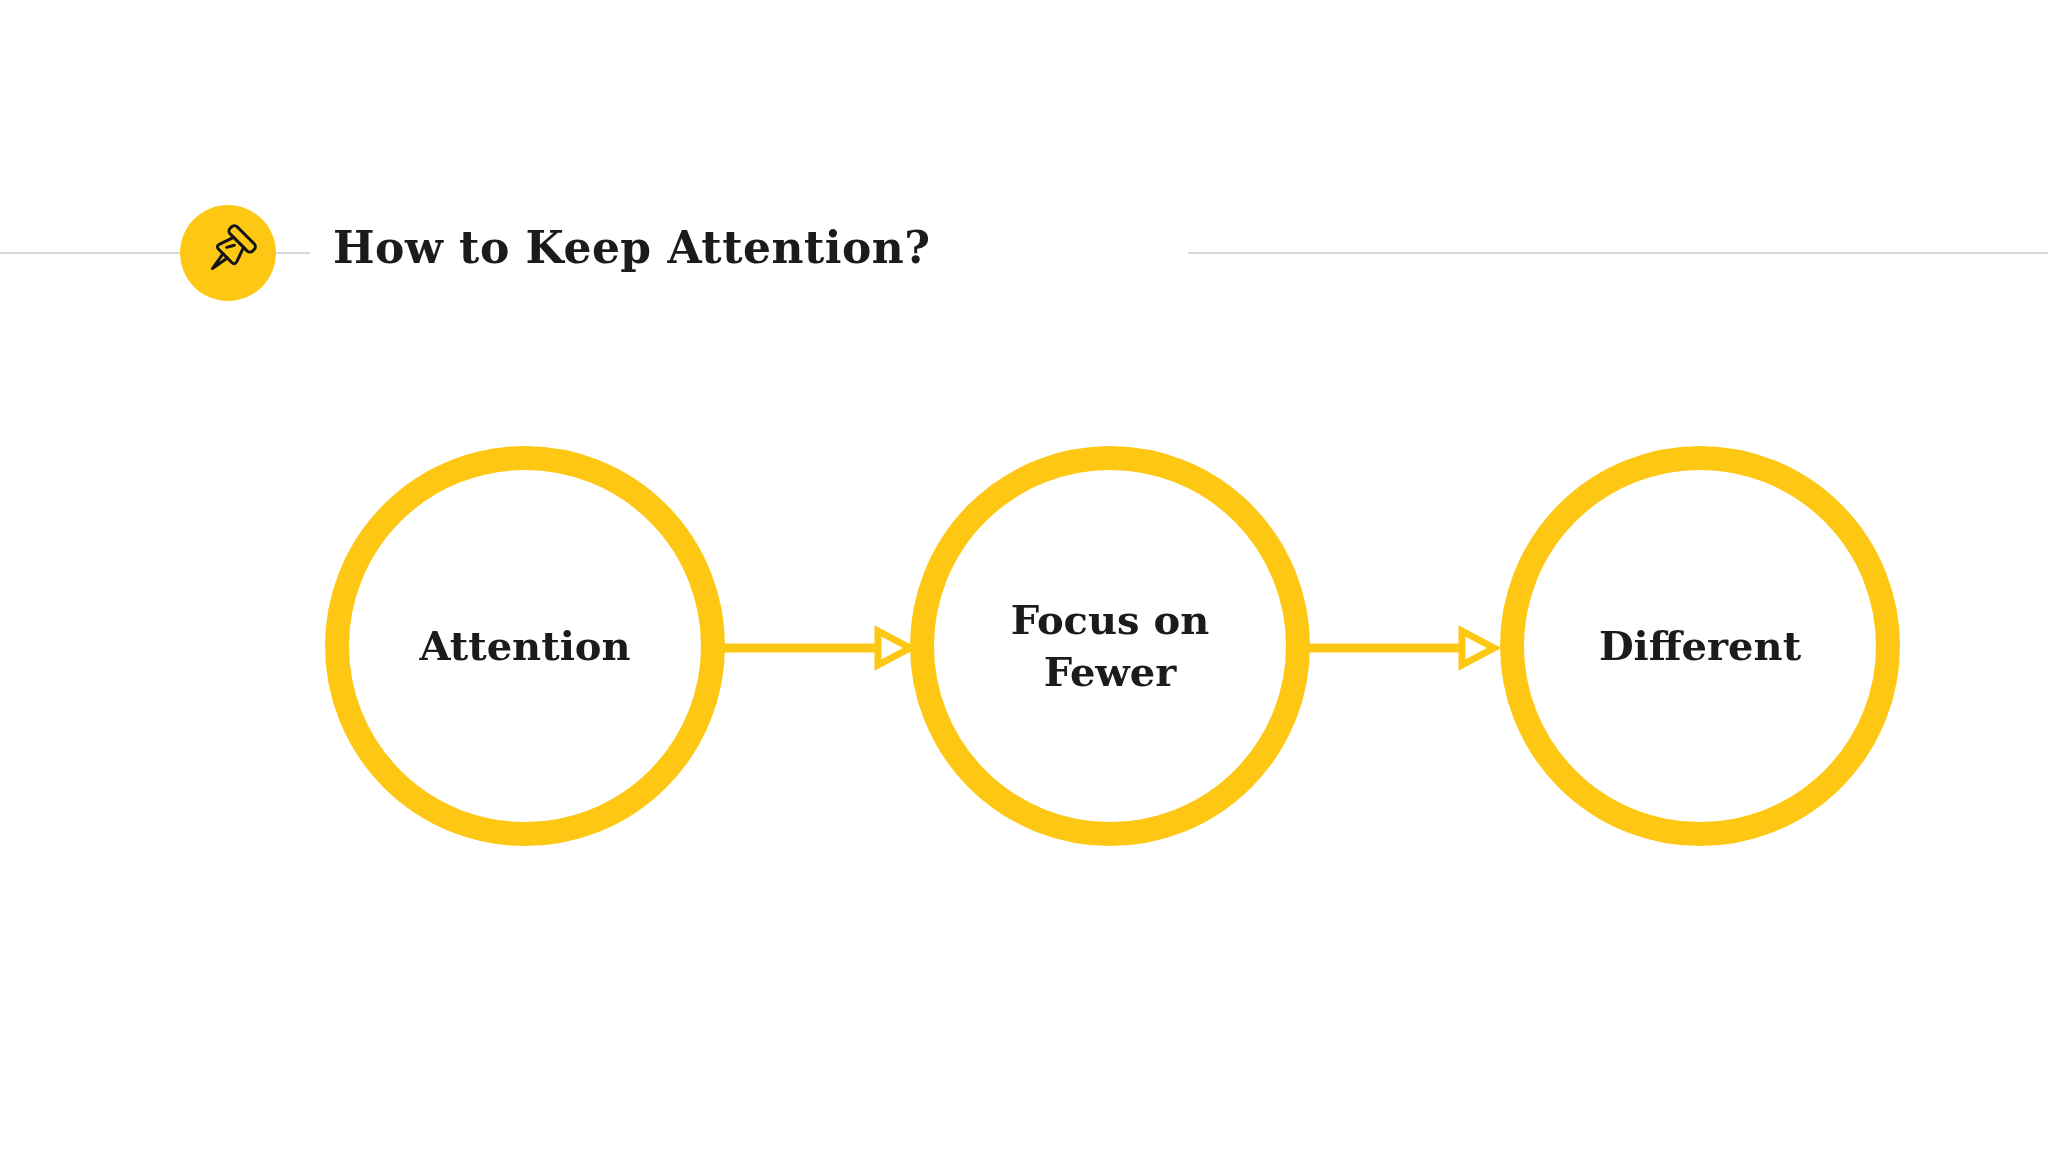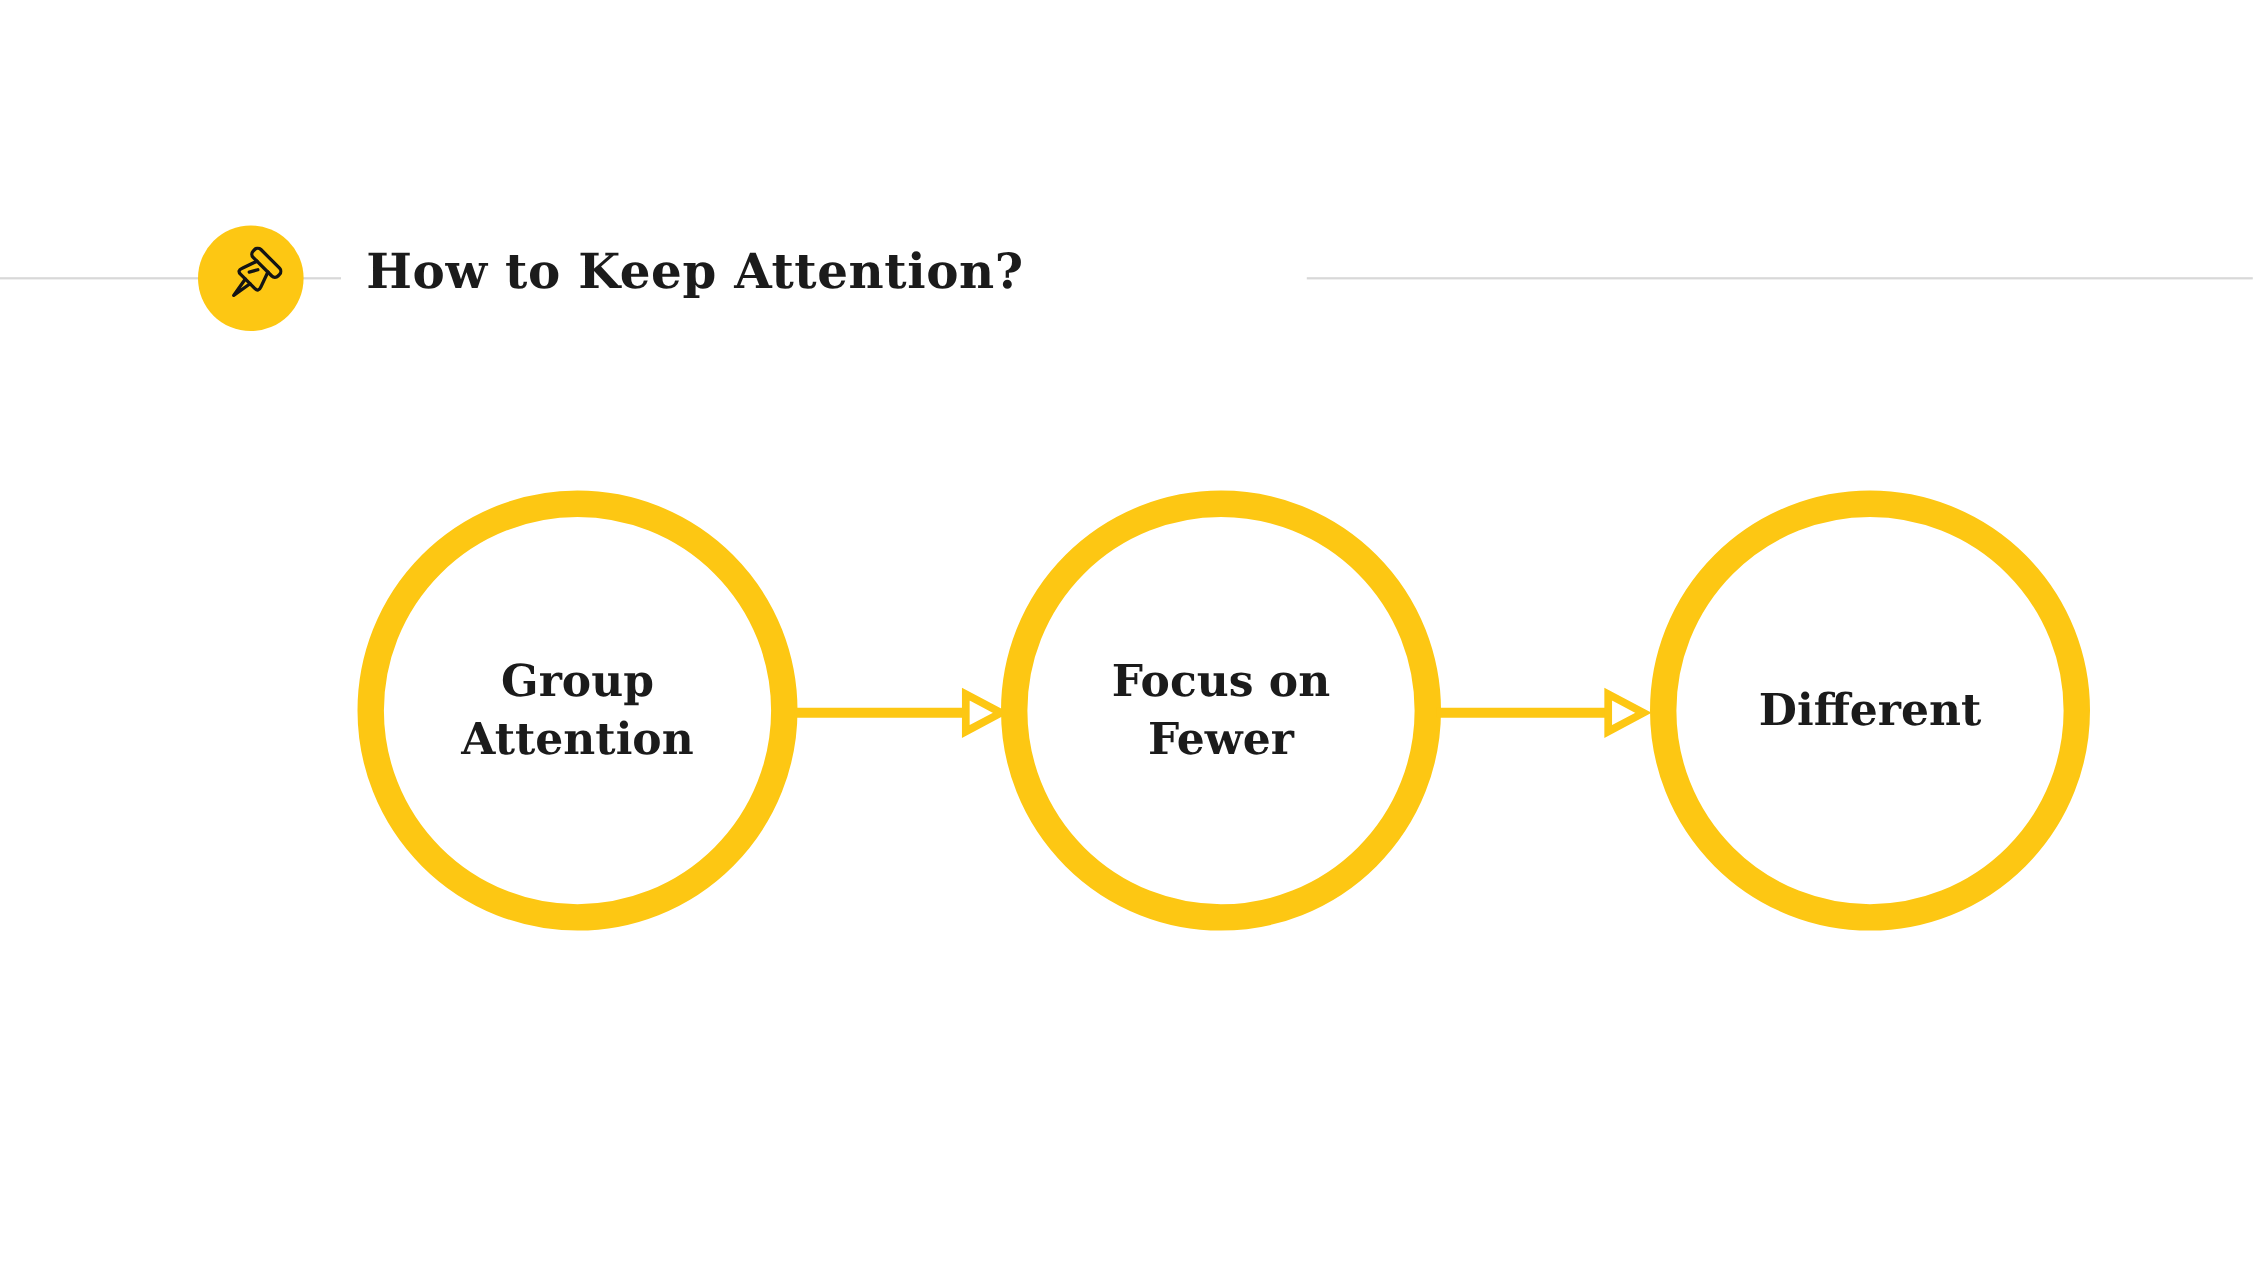--- a/index.html
+++ b/index.html
@@ -70,21 +70,20 @@
         <path d="M -1 -10 L -5 -3"></path>
         <path d="M -3 4 L 0 22 L 3 4"></path>
       </g>
     </svg>
   </div>
 
   <h1 class="title">How to Keep Attention?</h1>
 
   <div class="circle circle-1">
     <div class="circle-label">
-      <span>Group</span>
       <span>Attention</span>
     </div>
   </div>
 
   <svg class="arrow arrow-1" viewBox="0 0 200 48">
     <line x1="4" y1="24" x2="162" y2="24" stroke="#FDC713" stroke-width="9"></line>
     <polygon points="160,7 192,24 160,41" fill="none" stroke="#FDC713" stroke-width="7" stroke-linejoin="miter"></polygon>
   </svg>
 
   <div class="circle circle-2">

